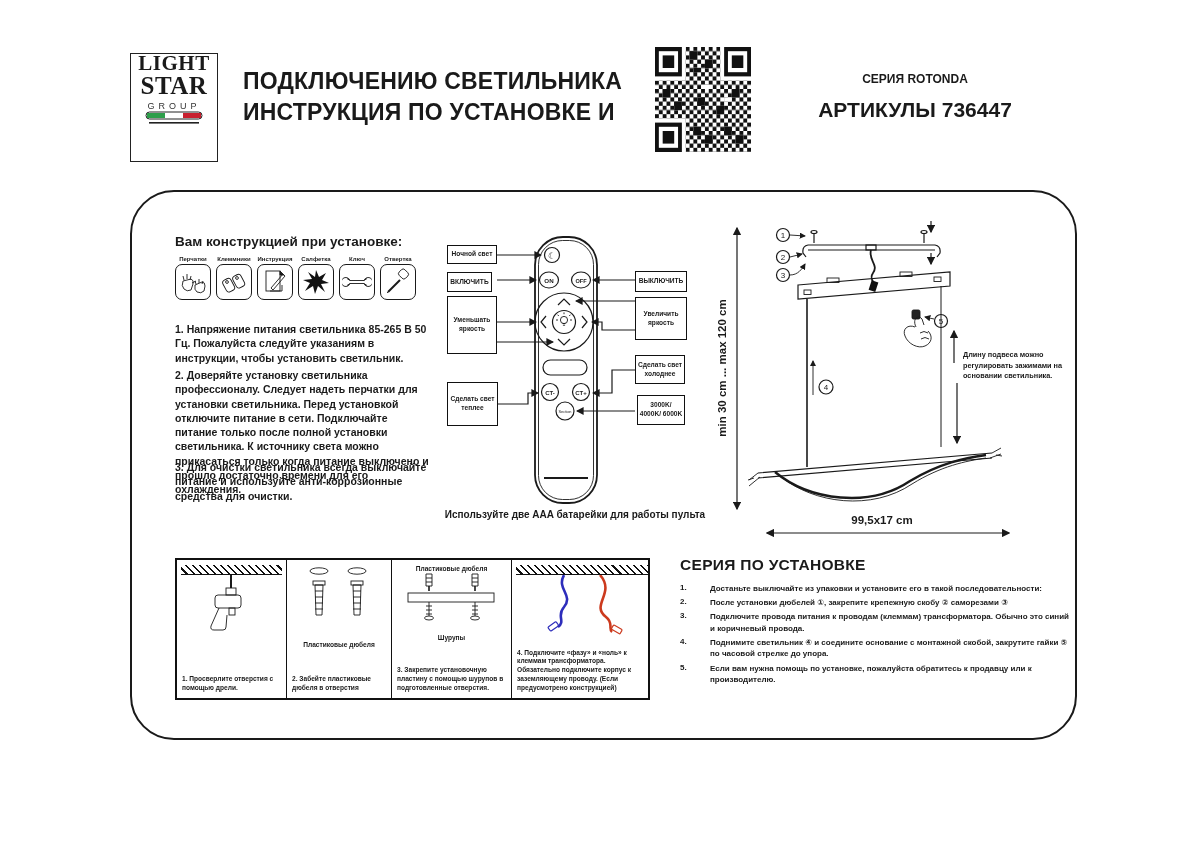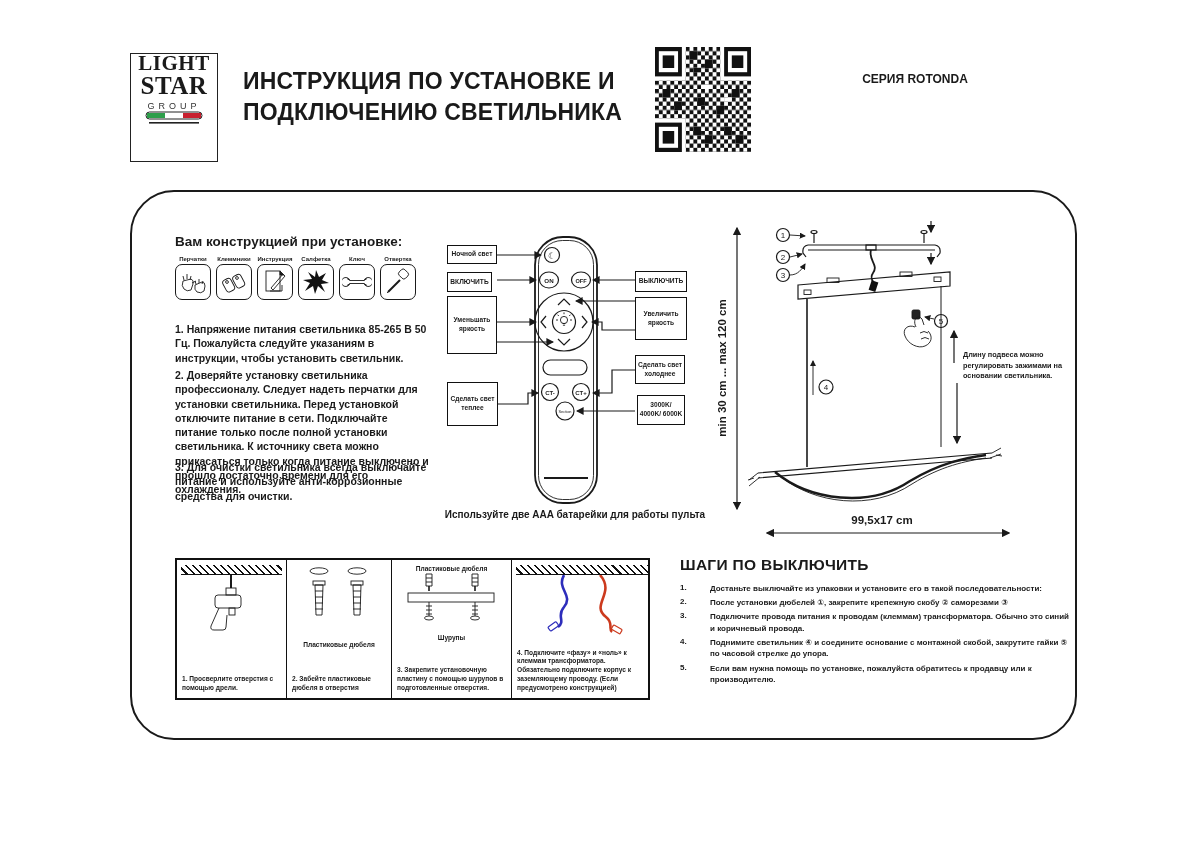--- a/index.html
+++ b/index.html
@@ -58,22 +58,22 @@
     <div class="l3">GROUP</div>
     <svg width="58" height="13" viewBox="0 0 58 13">
       <rect x="1" y="1" width="56" height="7" rx="3.5" fill="#fff" stroke="#222" stroke-width="1"></rect>
       <rect x="2" y="2" width="18" height="5" fill="#2e9e4b"></rect>
       <rect x="38" y="2" width="18" height="5" fill="#c8202f"></rect>
       <rect x="4" y="11" width="50" height="1.6" fill="#222"></rect>
     </svg>
   </div>
 
   <div class="abs title">
+    <div>ПОДКЛЮЧЕНИЮ СВЕТИЛЬНИКА</div>
     <div>ИНСТРУКЦИЯ ПО УСТАНОВКЕ И</div>
-    <div>ПОДКЛЮЧЕНИЮ СВЕТИЛЬНИКА</div>
   </div>
 
   <svg class="abs" style="left:655px;top:47px;" width="96" height="105" viewBox="0 0 25 25" preserveAspectRatio="none">
     <defs>
       <pattern id="qrp" width="2" height="2" patternUnits="userSpaceOnUse">
         <rect width="1" height="1" fill="#111"></rect>
           <rect x="1" y="1" width="1" height="1" fill="#111"></rect>
       </pattern>
     </defs>
     <rect x="8" y="0" width="9" height="8" fill="url(#qrp)"></rect>
@@ -99,20 +99,21 @@
     <rect x="18" y="0" width="7" height="7" fill="#111"></rect>
       <rect x="19" y="1" width="5" height="5" fill="#fff"></rect>
       <rect x="20" y="2" width="3" height="3" fill="#111"></rect>
     <rect x="0" y="18" width="7" height="7" fill="#111"></rect>
       <rect x="1" y="19" width="5" height="5" fill="#fff"></rect>
       <rect x="2" y="20" width="3" height="3" fill="#111"></rect>
   </svg>
 
   <div class="abs sertxt">
     <div class="series">СЕРИЯ ROTONDA</div>
+    <div class="article">АРТИКУЛЫ 736447</div>
   </div>
 
   <div class="abs frame"></div>
 
   <div class="abs toolhead">Вам конструкцией при установке:</div>
   <div class="abs tools">
     <div class="tool">
       <div class="tl">Перчатки</div>
       <div class="tb">
           <svg width="30" height="30" viewBox="0 0 30 30">
@@ -330,21 +331,21 @@
       <path d="M70,261 C104,289 162,296 202,269 C231,251 256,246 276,243" class="thin"></path>
     </g>
 
     <path d="M177,318 L57,318" class="ln" marker-end="url(#arrF)"></path>
     <path d="M177,318 L299,318" class="ln" marker-end="url(#arrF)"></path>
     <text x="172" y="309" text-anchor="middle" font-size="11.5" font-weight="bold">99,5x17 cm</text>
   </svg>
   <div class="abs fixnote">Длину подвеса можно регулировать зажимами на основании светильника.</div>
 
   <div class="abs steps">
-    <h2>ШАГИ ПО ВЫКЛЮЧИТЬ</h2>
+    <h2>СЕРИЯ ПО УСТАНОВКЕ</h2>
     <div class="srow">
       <div class="snum">1.</div>
       <div class="stxt">Достаньте выключайте из упаковки и установите его в такой последовательности:</div>
     </div>
     <div class="srow">
       <div class="snum">2.</div>
       <div class="stxt">После установки дюбелей ①, закрепите крепежную скобу ② саморезами ③</div>
     </div>
     <div class="srow">
       <div class="snum">3.</div>

